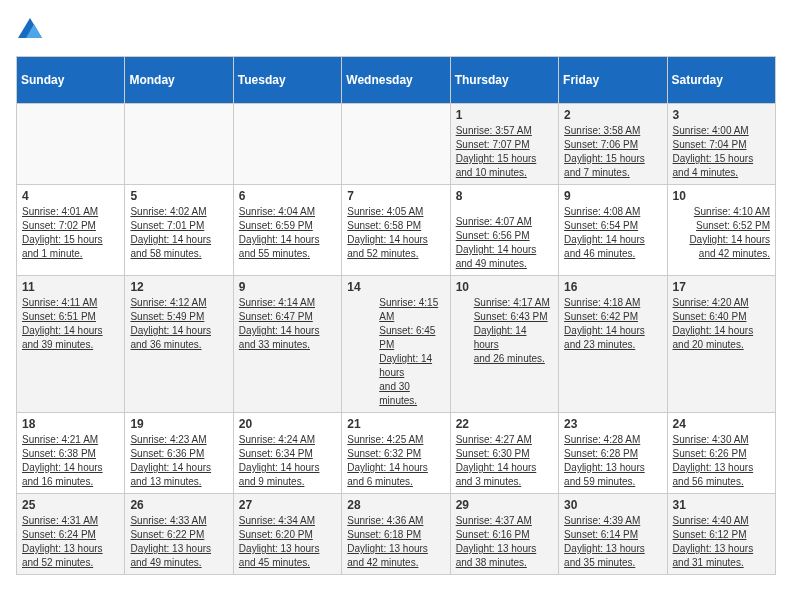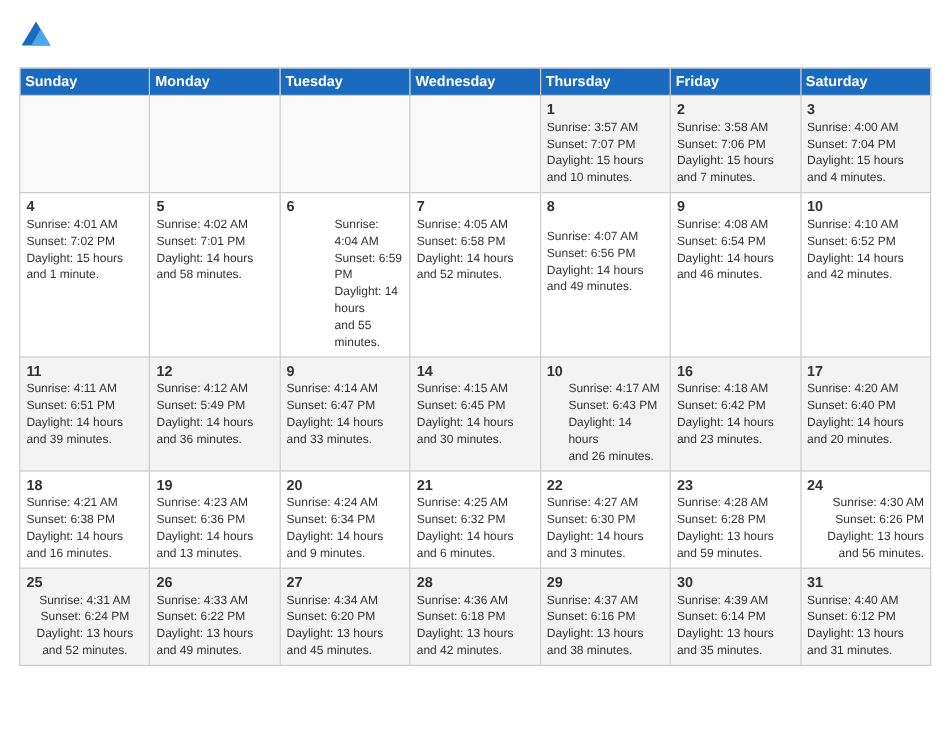--- a/index.html
+++ b/index.html
@@ -55,21 +55,21 @@
     table {
       width: 100%;
       border-collapse: collapse;
       table-layout: fixed;
     }
     th {
       background-color: #1a6bbf;
       color: #fff;
       font-size: 12px;
       font-weight: bold;
-      padding: 4px 4px;
+      padding: 16px 4px;
       text-align: left;
       border: 1px solid #ccc;
     }
     td {
       border: 1px solid #ccc;
       vertical-align: top;
       padding: 4px 5px;
       font-size: 10px;
       color: #333;
       height: 80px;
@@ -83,20 +83,21 @@
     }
     .day-number {
       font-size: 12px;
       font-weight: bold;
       display: block;
       margin-bottom: 2px;
     }
     .day-info {
       font-size: 10px;
       line-height: 1.4;
+      text-decoration: underline;
     }
   </style>
 </head>
 <body>
 
 <div class="header">
   <div class="logo">
     <svg class="logo-icon" viewBox="0 0 28 28">
       <polygon points="14,2 26,22 2,22" fill="#1a6bbf"></polygon>
       <polygon points="18,8 26,22 10,22" fill="#4da6e8"></polygon>
@@ -162,21 +163,21 @@
         </td>
         <td>
           <span class="day-number">5</span>
           <div class="day-info" style="white-space: pre-line;">Sunrise: 4:02 AM
 Sunset: 7:01 PM
 Daylight: 14 hours
 and 58 minutes.</div>
         </td>
         <td>
           <span class="day-number">6</span>
-          <div class="day-info" style="white-space: pre-line; margin-left: 40px;">Sunrise: 4:04 AM
+          <div class="day-info" style="white-space: pre-line;">Sunrise: 4:04 AM
 Sunset: 6:59 PM
 Daylight: 14 hours
 and 55 minutes.</div>
         </td>
         <td>
           <span class="day-number">7</span>
           <div class="day-info" style="white-space: pre-line;">Sunrise: 4:05 AM
 Sunset: 6:58 PM
 Daylight: 14 hours
 and 52 minutes.</div>
@@ -190,21 +191,21 @@
         </td>
         <td>
           <span class="day-number">9</span>
           <div class="day-info" style="white-space: pre-line;">Sunrise: 4:08 AM
 Sunset: 6:54 PM
 Daylight: 14 hours
 and 46 minutes.</div>
         </td>
         <td>
           <span class="day-number">10</span>
-          <div class="day-info" style="white-space: pre-line;">Sunrise: 4:10 AM
+          <div class="day-info" style="white-space: pre-line; text-align: right;">Sunrise: 4:10 AM
 Sunset: 6:52 PM
 Daylight: 14 hours
 and 42 minutes.</div>
         </td>
       </tr>
       <tr>
         <td class="shaded">
           <span class="day-number">11</span>
           <div class="day-info" style="white-space: pre-line;">Sunrise: 4:11 AM
 Sunset: 6:51 PM
@@ -220,21 +221,21 @@
         </td>
         <td class="shaded">
           <span class="day-number">9</span>
           <div class="day-info" style="white-space: pre-line;">Sunrise: 4:14 AM
 Sunset: 6:47 PM
 Daylight: 14 hours
 and 33 minutes.</div>
         </td>
         <td class="shaded">
           <span class="day-number">14</span>
-          <div class="day-info" style="white-space: pre-line;">Sunrise: 4:15 AM
+          <div class="day-info" style="white-space: pre-line; margin-left: 32px;">Sunrise: 4:15 AM
 Sunset: 6:45 PM
 Daylight: 14 hours
 and 30 minutes.</div>
         </td>
         <td class="shaded">
           <span class="day-number">10</span>
           <div class="day-info" style="white-space: pre-line; margin-left: 18px;">Sunrise: 4:17 AM
 Sunset: 6:43 PM
 Daylight: 14 hours
 and 26 minutes.</div>
@@ -292,30 +293,30 @@
         </td>
         <td>
           <span class="day-number">23</span>
           <div class="day-info" style="white-space: pre-line;">Sunrise: 4:28 AM
 Sunset: 6:28 PM
 Daylight: 13 hours
 and 59 minutes.</div>
         </td>
         <td>
           <span class="day-number">24</span>
-          <div class="day-info" style="white-space: pre-line; text-align: right;">Sunrise: 4:30 AM
+          <div class="day-info" style="white-space: pre-line;">Sunrise: 4:30 AM
 Sunset: 6:26 PM
 Daylight: 13 hours
 and 56 minutes.</div>
         </td>
       </tr>
       <tr>
         <td class="shaded">
           <span class="day-number">25</span>
-          <div class="day-info" style="white-space: pre-line; text-align: center;">Sunrise: 4:31 AM
+          <div class="day-info" style="white-space: pre-line;">Sunrise: 4:31 AM
 Sunset: 6:24 PM
 Daylight: 13 hours
 and 52 minutes.</div>
         </td>
         <td class="shaded">
           <span class="day-number">26</span>
           <div class="day-info" style="white-space: pre-line;">Sunrise: 4:33 AM
 Sunset: 6:22 PM
 Daylight: 13 hours
 and 49 minutes.</div>

